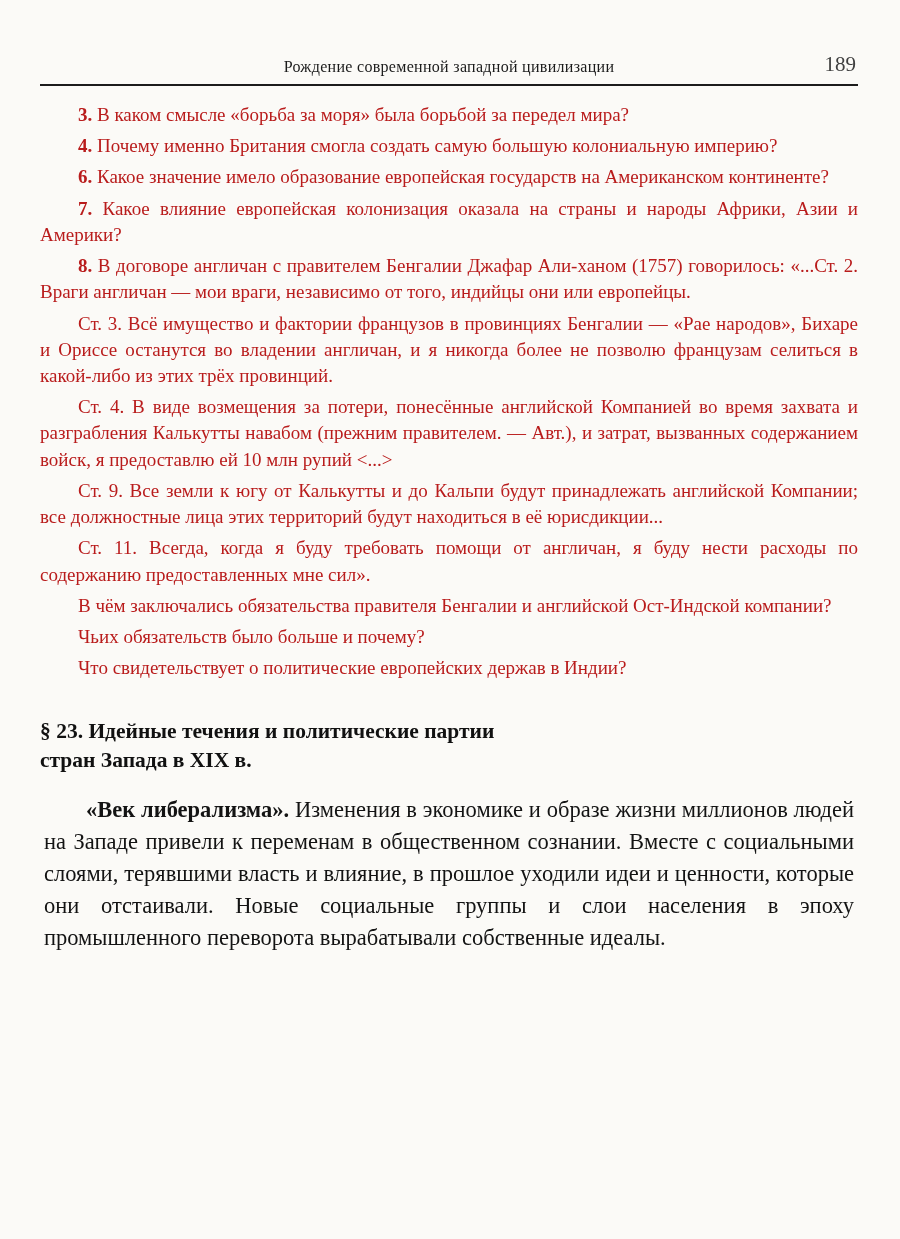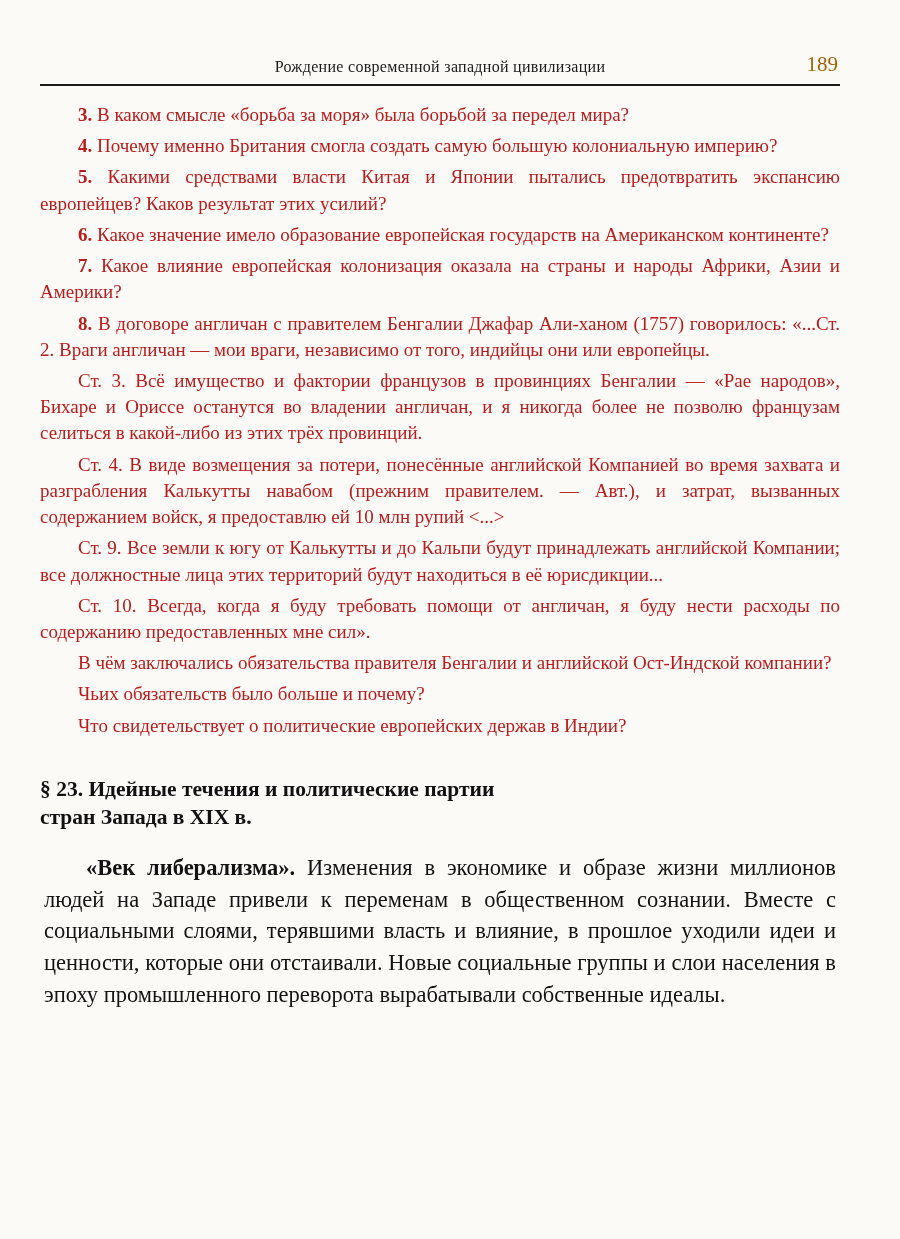--- a/index.html
+++ b/index.html
@@ -10,40 +10,40 @@
     width: 900px;
     background: #e9e7e2;
     font-family: "Liberation Serif", "DejaVu Serif", serif;
     color: #141414;
   }
   .page {
     box-sizing: border-box;
     width: 900px;
     min-height: 1239px;
     background: #fbfaf7;
-    padding: 58px 60px 40px 40px;
+    padding: 58px 42px 40px 40px;
   }
   .page-header {
     position: relative;
     text-align: center;
     border-bottom: 2px solid #1c1c1c;
     padding-bottom: 8px;
     margin: 0 0 16px 0;
   }
   .running-title {
     font-size: 16px;
     letter-spacing: 0.3px;
     color: #1b1b1b;
   }
   .page-number {
     position: absolute;
     right: 2px;
     top: -6px;
     font-size: 21px;
-    color: #a16207;
+    color: #404040;
   }
   .content p {
     margin: 0 0 5px 0;
     padding: 0;
     font-size: 19px;
     line-height: 1.38;
     text-align: justify;
     text-indent: 38px;
     color: #b91c1c;
   }
@@ -78,36 +78,35 @@
     <div class="running-title">Рождение современной западной цивилизации</div>
     <div class="page-number">189</div>
   </header>
 
   <main class="content">
 
     <p><b>3.</b><span> В каком смысле «борьба за моря» была борьбой за передел мира?</span></p>
 
     <p><b>4.</b><span> Почему именно Британия смогла создать самую большую колониальную империю?</span></p>
 
-    <p><b>5.</b><span> Какими средствами власти Китая и Японии пытались предотвратить экспансию европейцев? Каков результат этих усилий?</span></p>
 
     <p><b>6.</b><span> Какое значение имело образование европейская государств на Американском континенте?</span></p>
 
     <p><b>7.</b><span> Какое влияние европейская колонизация оказала на страны и народы Африки, Азии и Америки?</span></p>
 
     <p><b>8.</b><span> В договоре англичан с правителем Бенгалии Джафар Али-ханом (1757) говорилось: «...Ст. 2. Враги англичан — мои враги, независимо от того, индийцы они или европейцы.</span></p>
 
     <p><span>Ст. 3. Всё имущество и фактории французов в провинциях Бенгалии — «Рае народов», Бихаре и Ориссе останутся во владении англичан, и я никогда более не позволю французам селиться в какой-либо из этих трёх провинций.</span></p>
 
     <p><span>Ст. 4. В виде возмещения за потери, понесённые английской Компанией во время захвата и разграбления Калькутты навабом (прежним правителем. — </span><span class="it">Авт.</span><span>), и затрат, вызванных содержанием войск, я предоставлю ей 10 млн рупий &lt;...&gt;</span></p>
 
 
     <p><span>Ст. 9. Все земли к югу от Калькутты и до Кальпи будут принадлежать английской Компании; все должностные лица этих территорий будут находиться в её юрисдикции...</span></p>
 
-    <p><span>Ст. 10. Всегда, когда я буду требовать помощи от англичан, я буду нести расходы по содержанию предоставленных мне сил».</span></p>
+    <p><span>Ст. 11. Всегда, когда я буду требовать помощи от англичан, я буду нести расходы по содержанию предоставленных мне сил».</span></p>
 
     <p><span>В чём заключались обязательства правителя Бенгалии и английской Ост-Индской компании?</span></p>
 
     <p><span>Чьих обязательств было больше и почему?</span></p>
 
     <p><span>Что свидетельствует о политические европейских держав в Индии?</span></p>
 
     <h2 class="section-heading"><span>§ 23. Идейные течения и политические партии</span><br><span>стран Запада в XIX в.</span></h2>
 
     <div class="section-body">

